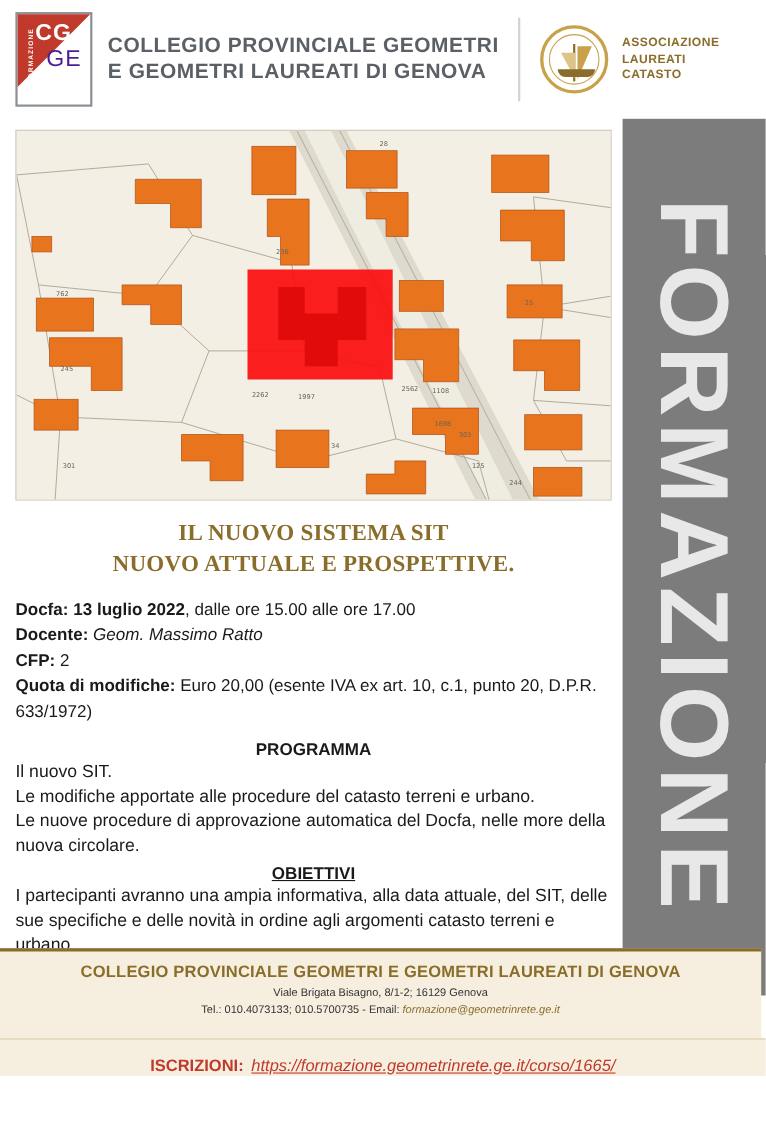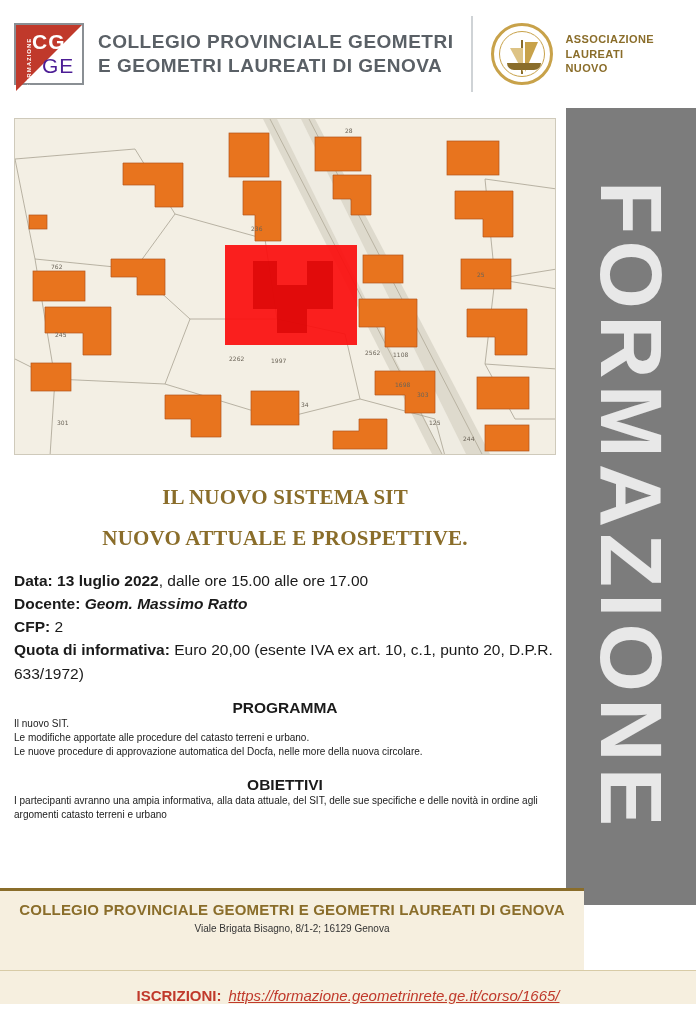--- a/index.html
+++ b/index.html
@@ -19,21 +19,21 @@
     top: 0; left: 0;
     width: 696px;
     height: 108px;
     background: #ffffff;
     display: flex;
     align-items: center;
     padding-left: 14px;
   }
   .cge-logo {
     width: 70px;
-    height: 62px;
+    height: 86px;
     border: 2px solid #8a8f94;
     position: relative;
     background: #ffffff;
     flex: 0 0 auto;
     margin-right: 14px;
   }
   .cge-logo .red-tri {
     position: absolute;
     top: 0; left: 0;
     width: 0; height: 0;
@@ -185,50 +185,50 @@
   }
   .title {
     text-align: center;
     color: #8a6d2a;
     font-weight: bold;
     font-size: 21px;
     line-height: 1.35;
     letter-spacing: 0.2px;
     font-family: "Liberation Serif", serif;
   }
-  .title .t-line { display: block; margin-top: 13px; }
+  .title .t-line { display: block; }
 
   .details {
     margin-top: 16px;
     font-size: 15.5px;
     color: #1a1a1a;
     line-height: 1.5;
   }
   .details .lbl { font-weight: bold; }
-  .details .ital { font-style: italic; font-weight: bold; }
+  .details .ital { font-style: italic; }
 
   .section-head {
     text-align: center;
     font-weight: bold;
     font-size: 15.5px;
     color: #1a1a1a;
     margin-top: 14px;
   }
-  .section-head.tight { margin-top: 16px; }
+  .section-head.tight { margin-top: 4px; text-decoration: underline; }
   .body-text {
-    font-size: 10px;
+    font-size: 16px;
     color: #1a1a1a;
     line-height: 1.42;
   }
 
   
   .footer {
     position: absolute;
-    top: 888px; left: 0;
-    width: 584px;
+    top: 862px; left: 0;
+    width: 692px;
     height: 116px;
     background: #f6efdf;
     border-top: 3px solid #8a6d2a;
   }
   .footer .f-title {
     text-align: center;
     color: #8a6d2a;
     font-weight: bold;
     font-size: 15px;
     padding-top: 10px;
@@ -283,21 +283,21 @@
   <div class="agenova-seal">
     <div class="inner"></div>
     <div class="mast"></div>
     <div class="sail"></div>
     <div class="sail2"></div>
     <div class="hull"></div>
   </div>
   <div class="ag-text">
     <div>ASSOCIAZIONE</div>
     <div>LAUREATI</div>
-    <div>NUOVO</div>
+    <div>CATASTO</div>
   </div>
 </div>
 
 <div class="sidebar">
   <div class="sidebar-text">FORMAZIONE</div>
 </div>
 
 <div class="map">
   <svg width="542" height="337" viewBox="0 0 542 337" xmlns="http://www.w3.org/2000/svg">
     <rect x="0" y="0" width="542" height="337" fill="#f3efe4"></rect>
@@ -369,49 +369,52 @@
 
 <div class="content">
 
   <div class="title">
     <span class="t-line">IL NUOVO SISTEMA SIT</span>
     <span class="t-line">NUOVO ATTUALE E PROSPETTIVE.</span>
   </div>
 
   <div class="details">
     <div>
-      <span class="lbl">Data:</span>
+      <span class="lbl">Docfa:</span>
       <span class="lbl">13 luglio 2022</span><span>, dalle ore 15.00 alle ore 17.00</span>
     </div>
     <div>
       <span class="lbl">Docente:</span>
       <span class="ital">Geom. Massimo Ratto</span>
     </div>
     <div>
       <span class="lbl">CFP:</span>
       <span>2</span>
     </div>
     <div>
-      <span class="lbl">Quota di informativa:</span>
+      <span class="lbl">Quota di modifiche:</span>
       <span>Euro 20,00 (esente IVA ex art. 10, c.1, punto 20, D.P.R. 633/1972)</span>
     </div>
   </div>
 
   <div class="section-head">PROGRAMMA</div>
   <div class="body-text">
     <div>Il nuovo SIT.</div>
     <div>Le modifiche apportate alle procedure del catasto terreni e urbano.</div>
     <div>Le nuove procedure di approvazione automatica del Docfa, nelle more della nuova circolare.</div>
   </div>
 
   <div class="section-head tight">OBIETTIVI</div>
   <div class="body-text">I partecipanti avranno una ampia informativa, alla data attuale, del SIT, delle sue specifiche e delle novità in ordine agli argomenti catasto terreni e urbano</div>
 </div>
 
 <div class="footer">
   <div class="f-title">COLLEGIO PROVINCIALE GEOMETRI E GEOMETRI LAUREATI DI GENOVA</div>
   <div class="f-line">Viale Brigata Bisagno, 8/1-2; 16129 Genova</div>
+  <div class="f-line">
+    <span>Tel.: 010.4073133; 010.5700735 - Email: </span><span class="f-mail">formazione@geometrinrete.ge.it</span>
+  </div>
 
   <div class="iscrizioni">
     <span class="isc-lbl">ISCRIZIONI:</span>
     <span class="isc-url">https://formazione.geometrinrete.ge.it/corso/1665/</span>
   </div>
 </div>
 
 </body></html>

